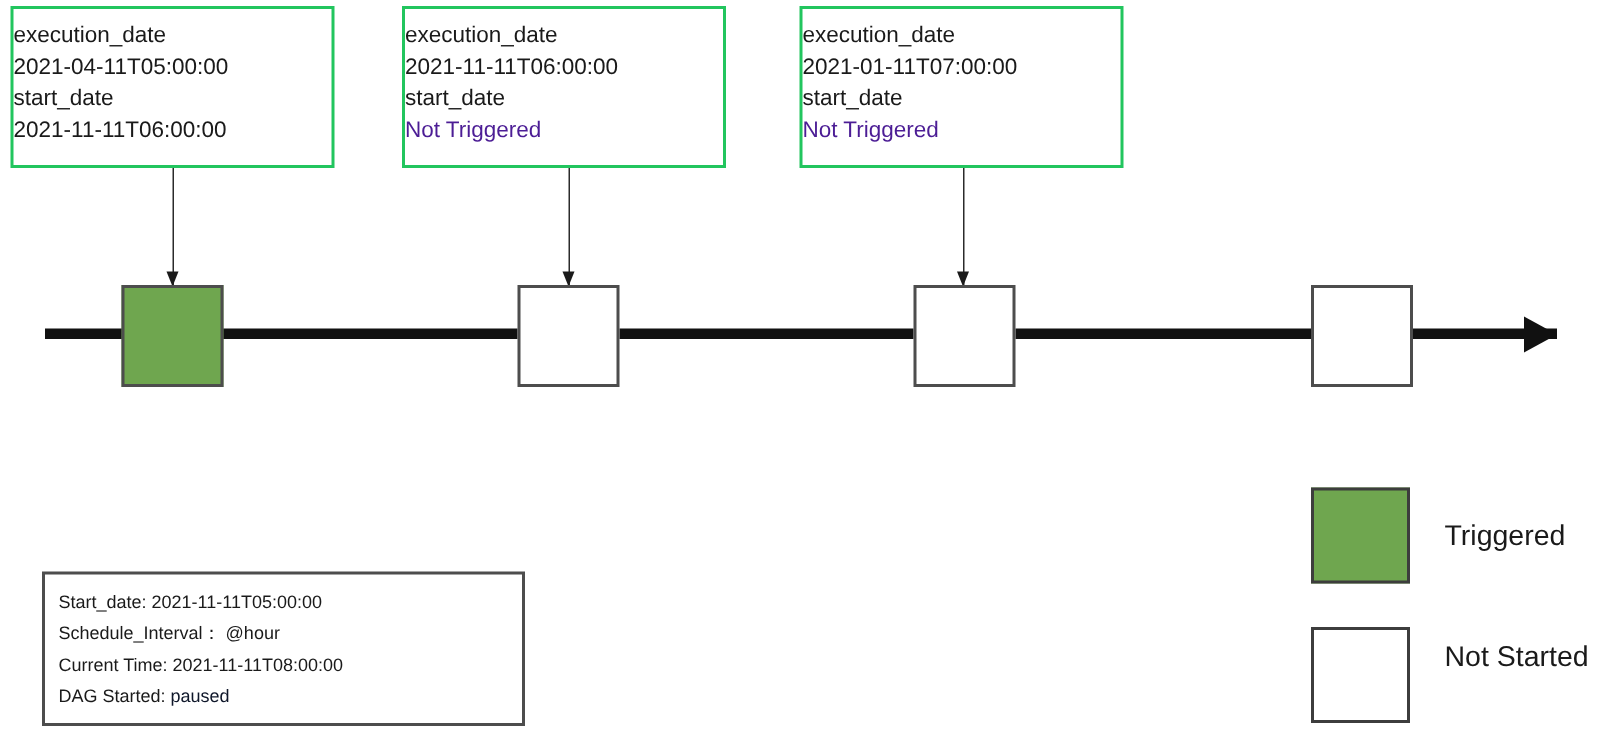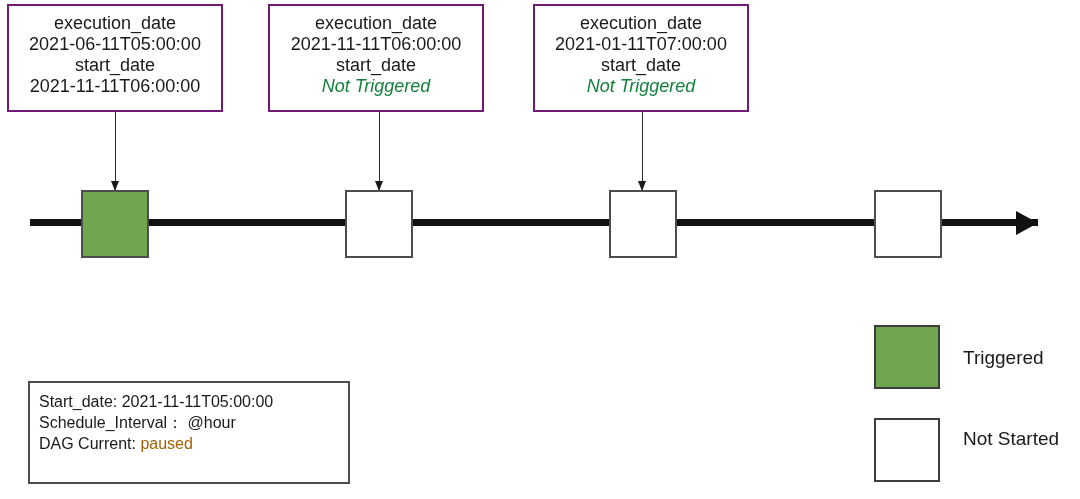--- a/index.html
+++ b/index.html
@@ -13,30 +13,29 @@
     position: relative;
     overflow: hidden;
     font-family: "Liberation Sans", sans-serif;
     color: #1a1a1a;
   }
 
   
   .callout {
     position: absolute;
     box-sizing: border-box;
-    border: 2px solid #701a75;
+    border: 2px solid #22c55e;
     background: #ffffff;
-    text-align: center;
     padding-top: 7px;
-    font-size: 18px;
+    font-size: 15px;
     line-height: 21px;
     white-space: nowrap;
   }
   .callout .line { display: block; }
-  .callout .red { color: #15803d; font-style: italic; }
+  .callout .red { color: #4c1d95; }
 
   .stem {
     position: absolute;
     width: 1px;
     background: #2b2b2b;
   }
   .stem .head {
     position: absolute;
     left: -4px;
     bottom: -1px;
@@ -81,33 +80,33 @@
     white-space: nowrap;
   }
 
   
   .infobox {
     position: absolute;
     box-sizing: border-box;
     border: 2px solid #4d4d4d;
     background: #ffffff;
     padding: 8px 0 8px 9px;
-    font-size: 16px;
+    font-size: 12px;
     line-height: 21px;
     white-space: nowrap;
   }
   .infobox .row { display: block; }
-  .infobox .red { color: #a16207; }
+  .infobox .red { color: #0f172a; }
 </style>
 </head>
 <body>
 
 <div class="callout" style="left:7px; top:4px; width:216px; height:108px;">
   <span class="line">execution_date</span>
-  <span class="line">2021-06-11T05:00:00</span>
+  <span class="line">2021-04-11T05:00:00</span>
   <span class="line">start_date</span>
   <span class="line">2021-11-11T06:00:00</span>
 </div>
 <div class="stem" style="left:115px; top:112px; height:78px;">
   <span class="head"></span>
 </div>
 
 <div class="callout" style="left:268px; top:4px; width:216px; height:108px;">
   <span class="line">execution_date</span>
   <span class="line">2021-11-11T06:00:00</span>
@@ -138,14 +137,15 @@
 
 <div class="legend-swatch" style="left:874px; top:325px; width:66px; height:64px; background:#6fa64f;"></div>
 <div class="legend-label" style="left:963px; top:347px;">Triggered</div>
 
 <div class="legend-swatch" style="left:874px; top:418px; width:66px; height:64px; background:#ffffff;"></div>
 <div class="legend-label" style="left:963px; top:428px;">Not Started</div>
 
 <div class="infobox" style="left:28px; top:381px; width:322px; height:103px;">
   <span class="row">Start_date: 2021-11-11T05:00:00</span>
   <span class="row">Schedule_Interval：  @hour</span>
-  <span class="row"><span>DAG Current:</span> <span class="red">paused</span></span>
+  <span class="row">Current Time: 2021-11-11T08:00:00</span>
+  <span class="row"><span>DAG Started:</span> <span class="red">paused</span></span>
 </div>
 
 </body></html>

